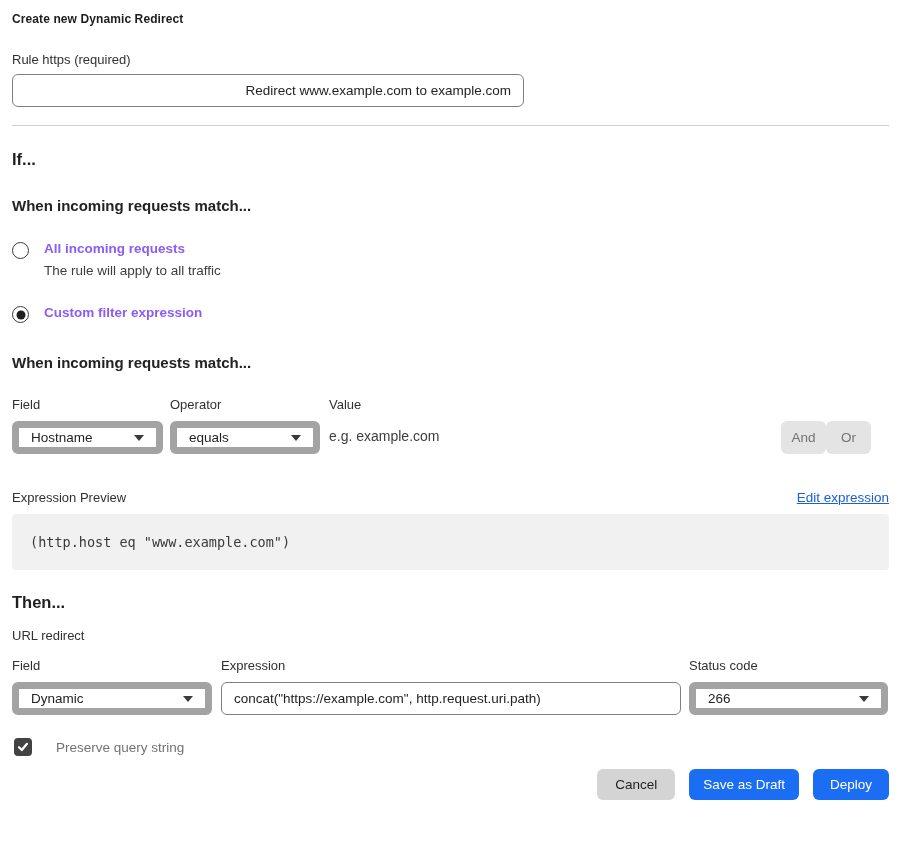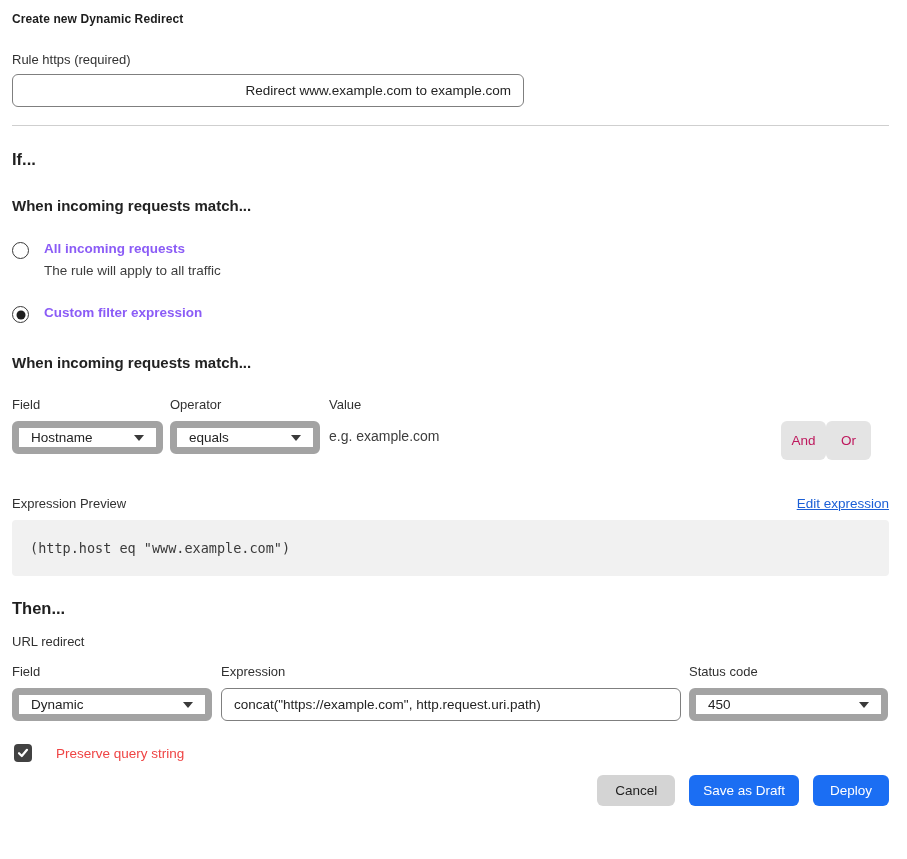--- a/index.html
+++ b/index.html
@@ -96,27 +96,27 @@
   }
   .caret-down {
     width: 0; height: 0;
     border-left: 5px solid transparent;
     border-right: 5px solid transparent;
     border-top: 6px solid #3a3a3a;
     margin-left: 8px;
   }
 
   .chip-button {
-    height: 39px;
+    height: 33px;
     min-width: 45px;
     padding: 0 9px;
     border: none;
     border-radius: 6px;
     background: #e4e4e4;
-    color: #be185d;
+    color: #737373;
     font-size: 13.5px;
     font-family: "Liberation Sans", sans-serif;
     cursor: pointer;
   }
   .and-btn { margin-left: 15px; }
   .or-btn { }
 
   .value-hint { font-size: 14px; color: #3d3d3d; margin-top: 7px; }
 
   .preview-header {
@@ -154,21 +154,21 @@
     width: 18px; height: 18px;
     background: #424242;
     border-radius: 4px;
     display: flex;
     align-items: center;
     justify-content: center;
     margin-left: 2px;
     cursor: pointer;
   }
   .checkbox svg { display: block; }
-  .checkbox-label { font-size: 13.5px; color: #ef4444; margin-left: 24px; }
+  .checkbox-label { font-size: 13.5px; color: #737373; margin-left: 24px; }
 
   .footer-actions {
     display: flex;
     justify-content: flex-end;
     align-items: center;
     margin-top: 13px;
   }
   .btn {
     height: 31px;
     border: none;
@@ -254,21 +254,21 @@
 
   <div class="then-row" style="margin-top:0;">
     <div class="select-box col-type">
       <span>Dynamic</span>
       <span class="caret-down"></span>
     </div>
     <div class="col-expression">
       <input class="text-input" type="text" value="concat(&quot;https://example.com&quot;, http.request.uri.path)" style="">
     </div>
     <div class="select-box col-status">
-      <span>450</span>
+      <span>266</span>
       <span class="caret-down"></span>
     </div>
   </div>
 
   <div class="checkbox-row">
     <span class="checkbox">
       <svg width="12" height="12" viewBox="0 0 12 12">
         <path d="M2 6.2 L4.8 9 L10 2.8" stroke="#ffffff" stroke-width="2.2" fill="none" stroke-linecap="round" stroke-linejoin="round"></path>
       </svg>
     </span>

